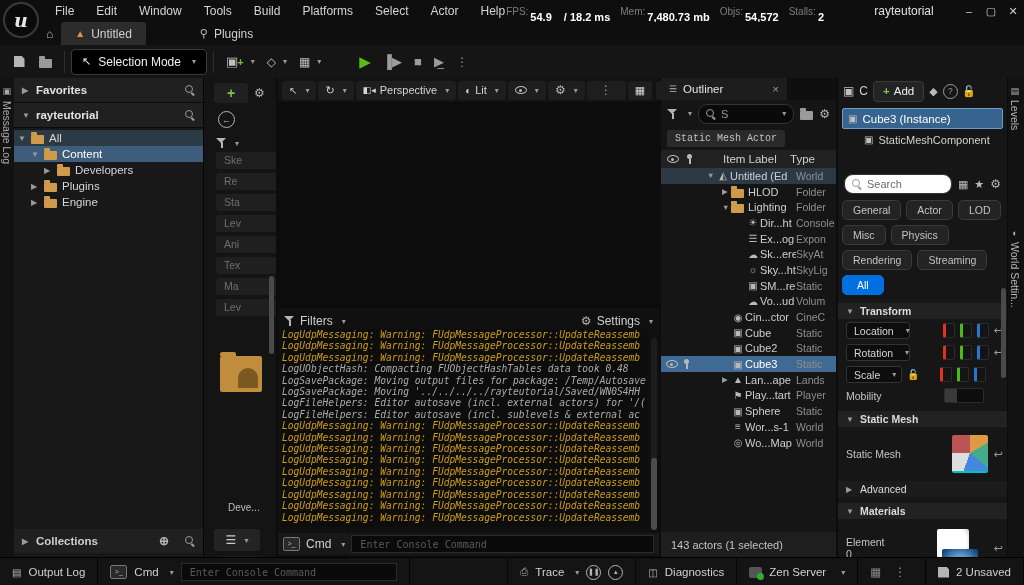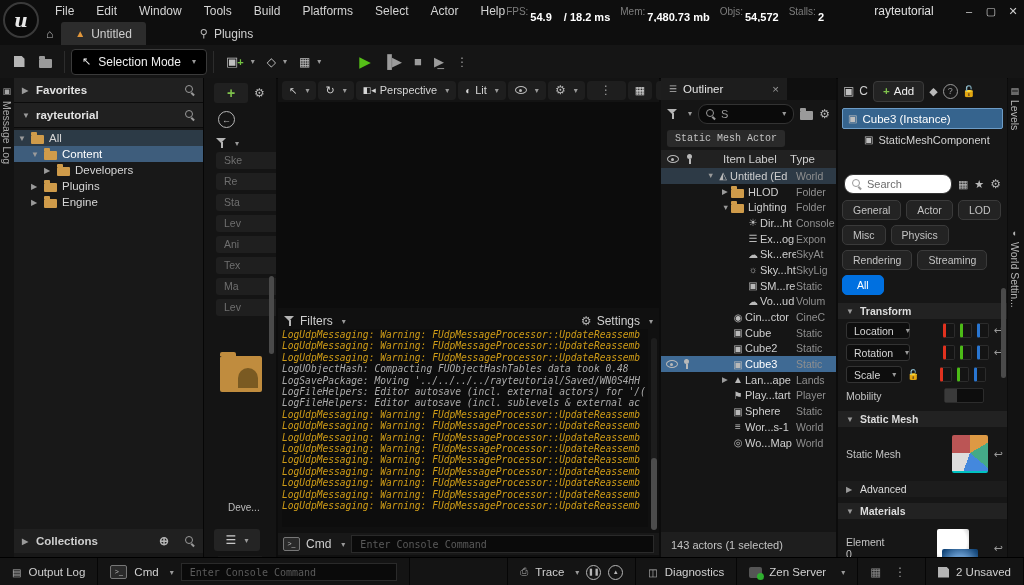--- a/index.html
+++ b/index.html
@@ -396,20 +396,21 @@
         <span class="gear">⚙</span>
           <span>Settings</span>
           <span class="chev">▾</span>
       </div>
     </div>
     <div id="logbody" style="margin-top: -5px; font-style: italic;">
         <div class="ll warn">LogUdpMessaging: Warning: FUdpMessageProcessor::UpdateReassemb</div>
         <div class="ll warn">LogUdpMessaging: Warning: FUdpMessageProcessor::UpdateReassemb</div>
         <div class="ll warn">LogUdpMessaging: Warning: FUdpMessageProcessor::UpdateReassemb</div>
         <div class="ll info">LogUObjectHash: Compacting FUObjectHashTables data took  0.48</div>
+        <div class="ll info">LogSavePackage: Moving output files for package: /Temp/Autosave</div>
         <div class="ll info">LogSavePackage: Moving '../../../../rayteutorial/Saved/WN0S4HH</div>
         <div class="ll info">LogFileHelpers: Editor autosave (incl. external actors) for '/(</div>
         <div class="ll info">LogFileHelpers: Editor autosave (incl. sublevels &amp; external ac</div>
         <div class="ll warn">LogUdpMessaging: Warning: FUdpMessageProcessor::UpdateReassemb</div>
         <div class="ll warn">LogUdpMessaging: Warning: FUdpMessageProcessor::UpdateReassemb</div>
         <div class="ll warn">LogUdpMessaging: Warning: FUdpMessageProcessor::UpdateReassemb</div>
         <div class="ll warn">LogUdpMessaging: Warning: FUdpMessageProcessor::UpdateReassemb</div>
         <div class="ll warn">LogUdpMessaging: Warning: FUdpMessageProcessor::UpdateReassemb</div>
         <div class="ll warn">LogUdpMessaging: Warning: FUdpMessageProcessor::UpdateReassemb</div>
         <div class="ll warn">LogUdpMessaging: Warning: FUdpMessageProcessor::UpdateReassemb</div>

